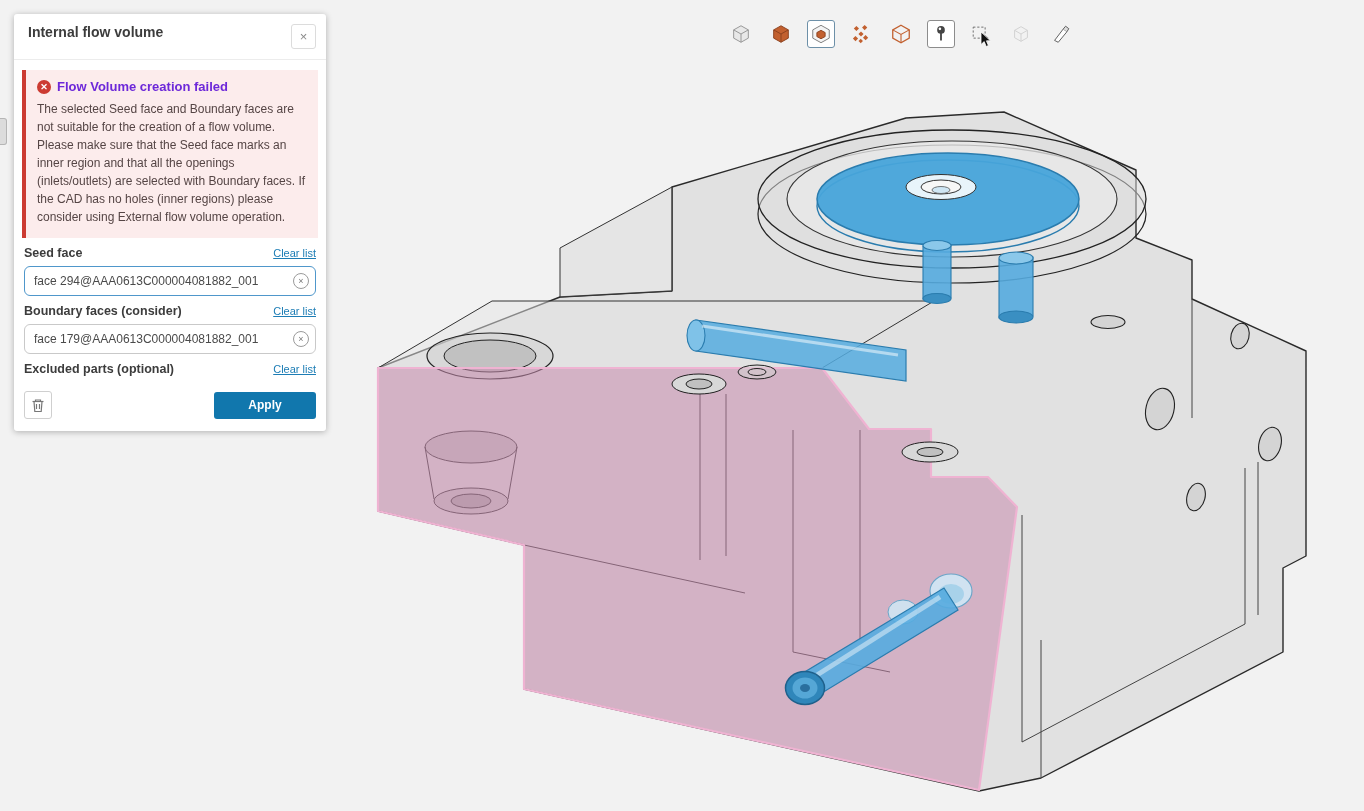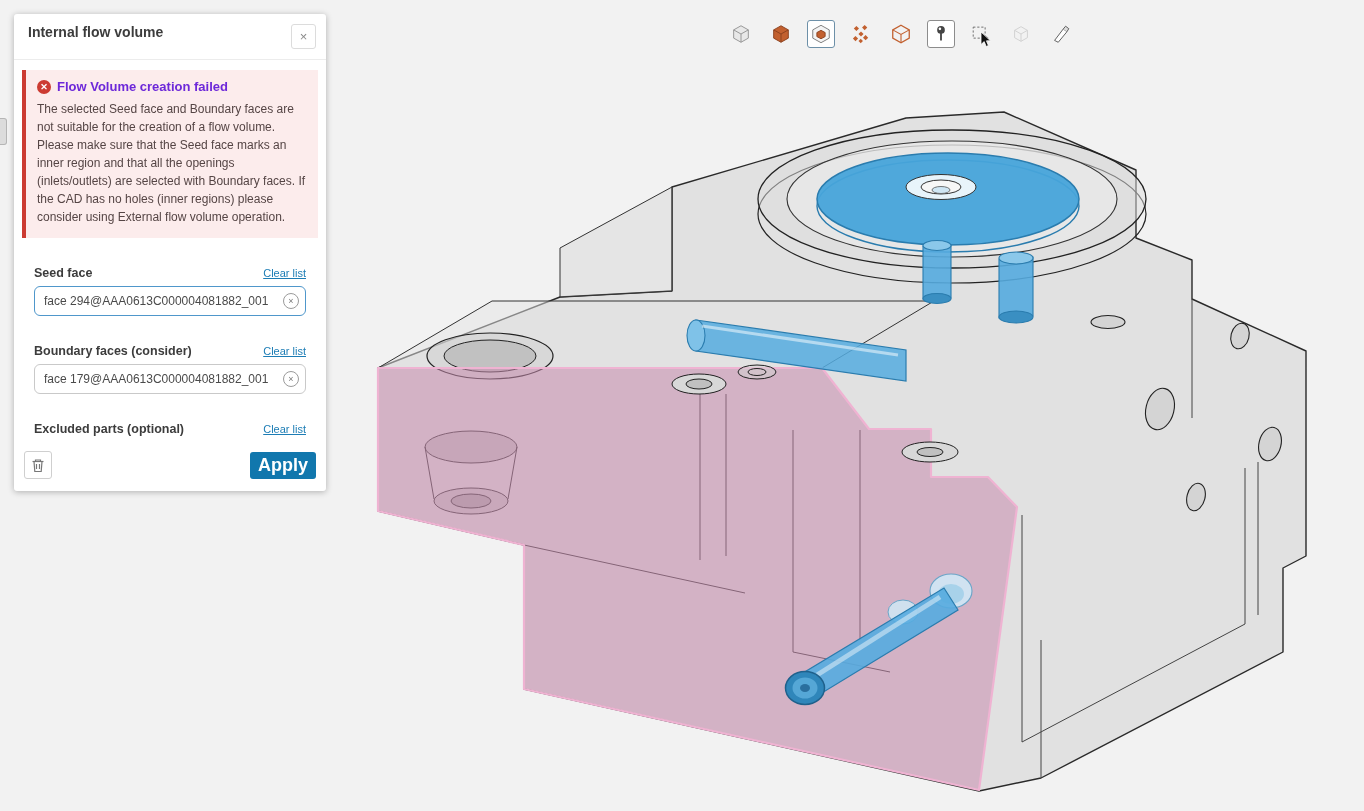--- a/index.html
+++ b/index.html
@@ -36,41 +36,41 @@
     background:#fff; color:#8a8a8a; font-size:13px; line-height:1; cursor:pointer; }
 
   .alert { margin:10px 8px 4px 8px; background:#fcecec; border-left:4px solid #cc3b32;
     padding:9px 10px 12px 11px; }
   .alert-title-row { display:flex; align-items:center; gap:6px; margin-bottom:6px; }
   .alert-dot { width:14px; height:14px; border-radius:50%; background:#cc3b32; color:#fff;
     font-size:9px; font-weight:700; display:flex; align-items:center; justify-content:center; }
   .alert-title { font-size:13px; font-weight:700; color:#6d28d9; }
   .alert-body { font-size:12px; line-height:1.5; color:#554545; }
 
-  .field-group { padding:0 20px; margin-top:28px; }
+  .field-group { padding:0 10px; margin-top:8px; }
   .label-row { display:flex; align-items:baseline; justify-content:space-between; }
   .field-label { font-size:12.5px; font-weight:600; color:#3c3c3c; }
   .clear-link { font-size:11px; color:#1d7db5; text-decoration:underline; cursor:pointer; }
   .input-box { position:relative; margin-top:6px; height:30px; border:1px solid #c9c9c9;
     border-radius:6px; background:#fff; display:flex; align-items:center; }
   .input-box.focused { border-color:#4f97cb; }
   .input-box input { flex:1; height:100%; border:none; outline:none; background:transparent;
     padding:0 26px 0 9px; font-size:12px; color:#4a4a4a;
     font-family:"Liberation Sans", sans-serif; }
   .input-box input::placeholder { font-style:italic; color:#9a9a9a; }
   .chip { position:absolute; right:6px; top:6px; width:16px; height:16px; border-radius:50%;
     border:1px solid #9b9b9b; background:#fff; color:#7a7a7a; font-size:9px; line-height:1;
     display:flex; align-items:center; justify-content:center; cursor:pointer; }
 
   .panel-footer { display:flex; align-items:center; justify-content:space-between;
     padding:15px 10px 12px 10px; }
   .trash-btn { width:28px; height:28px; border:1px solid #cfcfcf; border-radius:3px;
     background:#fff; display:flex; align-items:center; justify-content:center; cursor:pointer; }
-  .apply-btn { width:66px; height:27px; border:none; border-radius:3px; background:#1177ad;
-    color:#fff; font-size:18px; font-weight:700; cursor:pointer;
+  .apply-btn { width:102px; height:27px; border:none; border-radius:3px; background:#1177ad;
+    color:#fff; font-size:12px; font-weight:700; cursor:pointer;
     font-family:"Liberation Sans", sans-serif; }
 </style>
 </head>
 <body>
 
 <div class="viewport">
   <svg viewBox="0 0 1364 811" width="1364" height="811">
 
     <path d="M378,368 L560,297 L672,291 L672,187 L906,118 L1004,112 L1136,170 L1136,238 L1192,260 L1192,299 L1306,351 L1306,556 L1283,568 L1283,652 L1041,778 L979,791 L524,689 L524,545 L378,511 Z" fill="rgba(205,205,205,0.45)" stroke="#2a2a2a" stroke-width="1.4" stroke-linejoin="round"></path>
 

